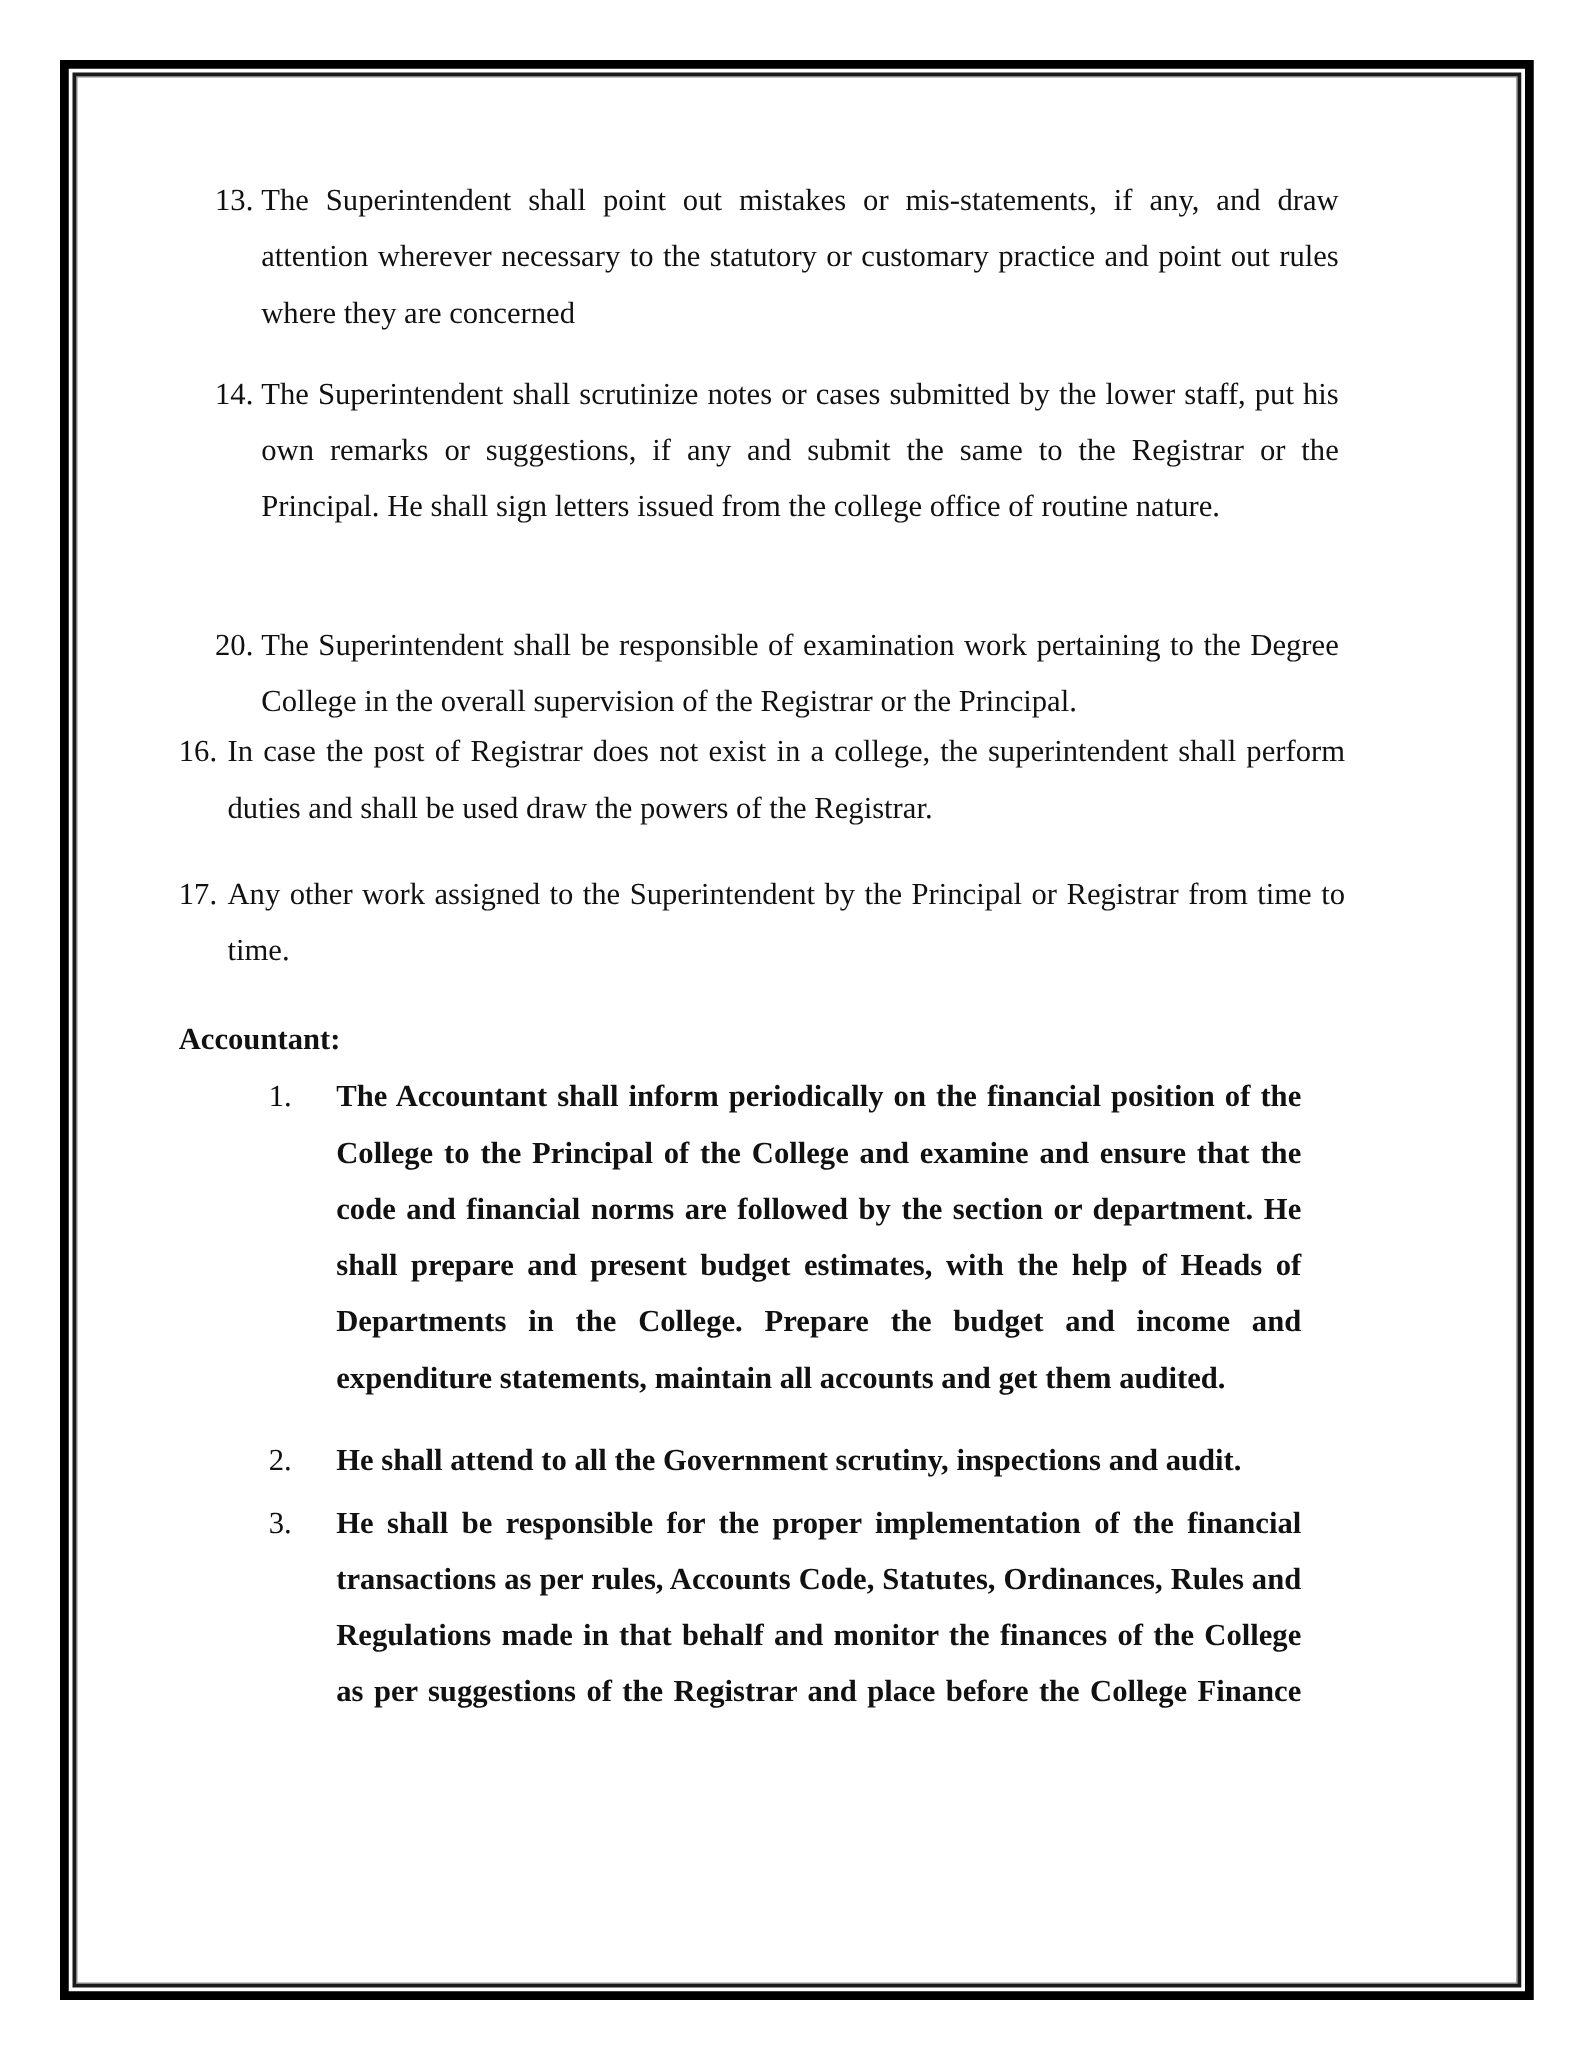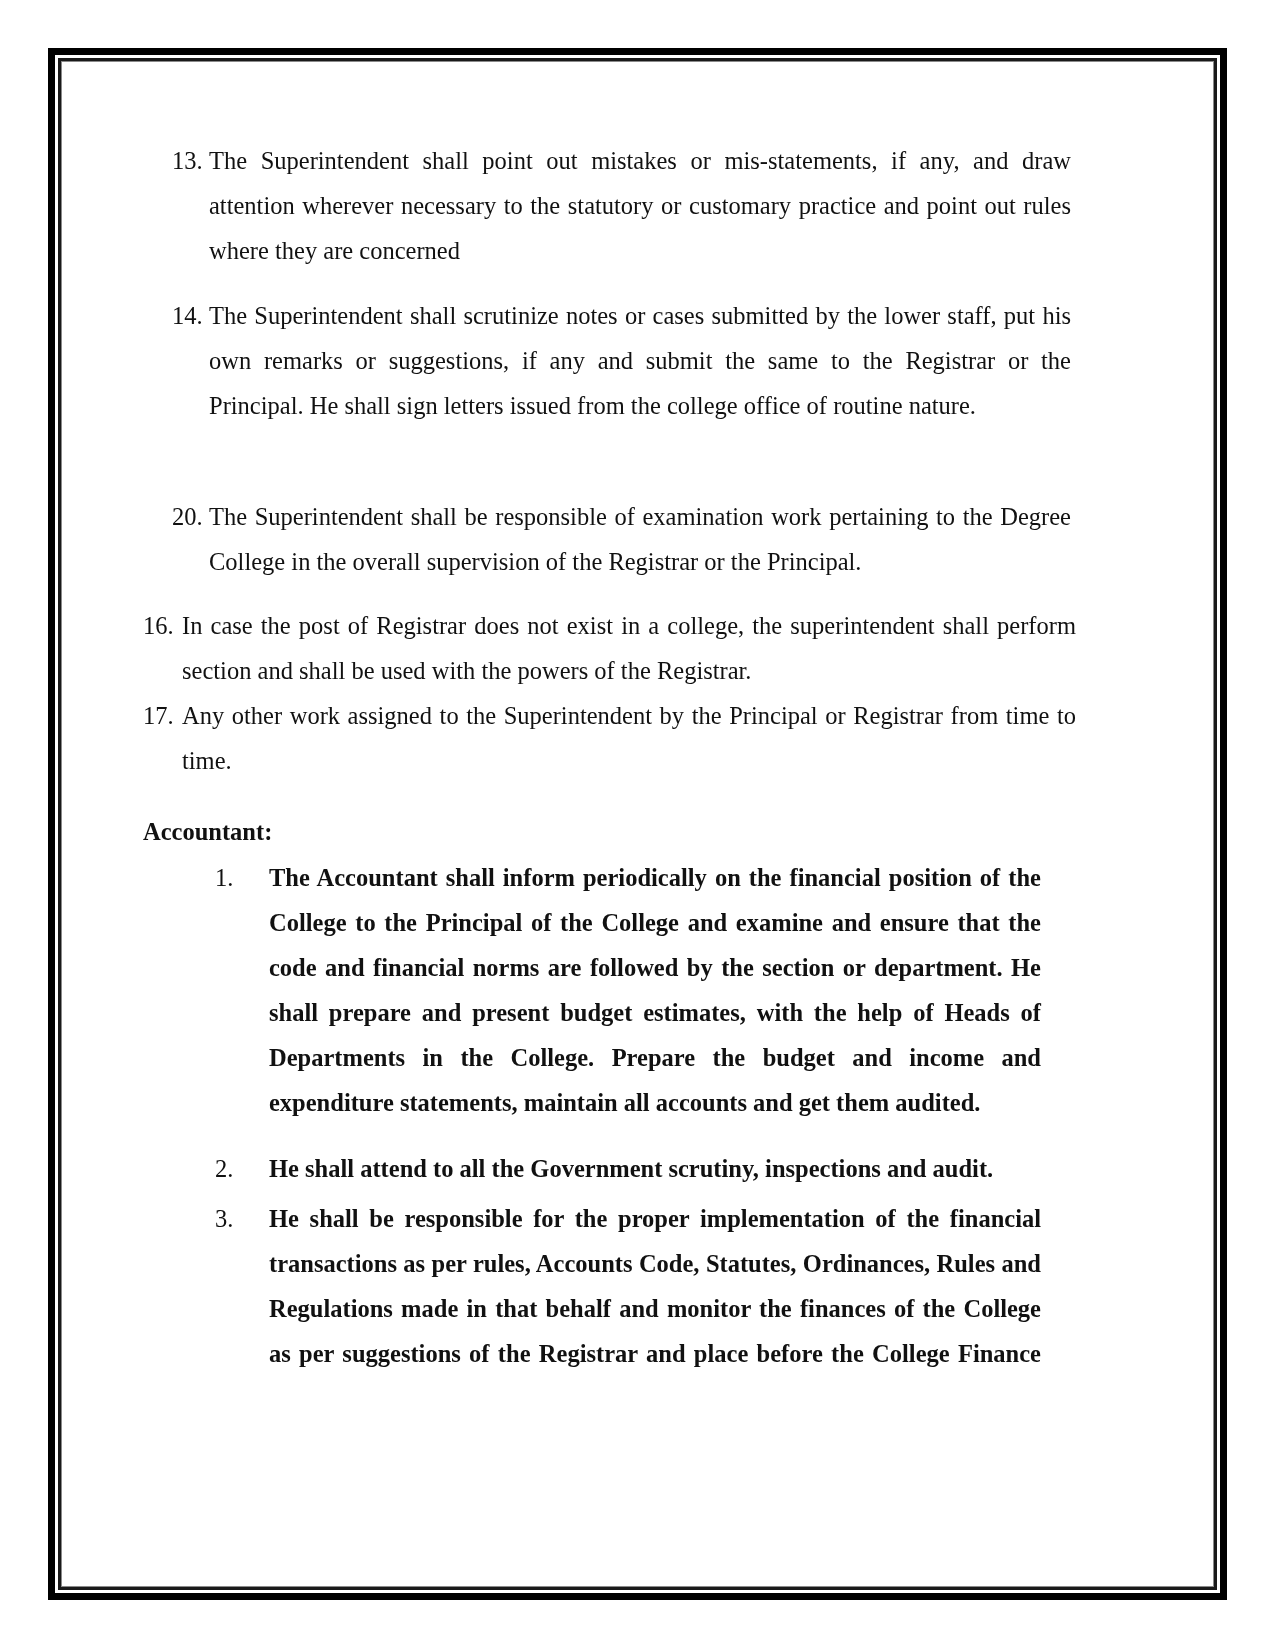--- a/index.html
+++ b/index.html
@@ -89,23 +89,23 @@
   <div class="item sup-a" style="top:293px;">
     <span class="num">14.</span>
     <span class="body">The Superintendent shall scrutinize notes or cases submitted by the lower staff, put his own remarks or suggestions, if any and submit the same to the Registrar or the Principal. He shall sign letters issued from the college office of routine nature.</span>
   </div>
 
   <div class="item sup-a" style="top:494px;">
     <span class="num">20.</span>
     <span class="body">The Superintendent shall be responsible of examination work pertaining to the Degree College in the overall supervision of the Registrar or the Principal.</span>
   </div>
 
-  <div class="item sup-b" style="top:603px;">
+  <div class="item sup-b" style="top:579px;">
     <span class="num">16.</span>
-    <span class="body">In case the post of Registrar does not exist in a college, the superintendent shall perform section and shall be used with the powers of the Registrar.</span>
+    <span class="body">In case the post of Registrar does not exist in a college, the superintendent shall perform duties and shall be used draw the powers of the Registrar.</span>
   </div>
 
   <div class="item sup-b" style="top:693px;">
     <span class="num">17.</span>
     <span class="body">Any other work assigned to the Superintendent by the Principal or Registrar from time to time.</span>
   </div>
 
   <div class="heading">Accountant:</div>
 
   <div class="item acc" style="top:855px;">

